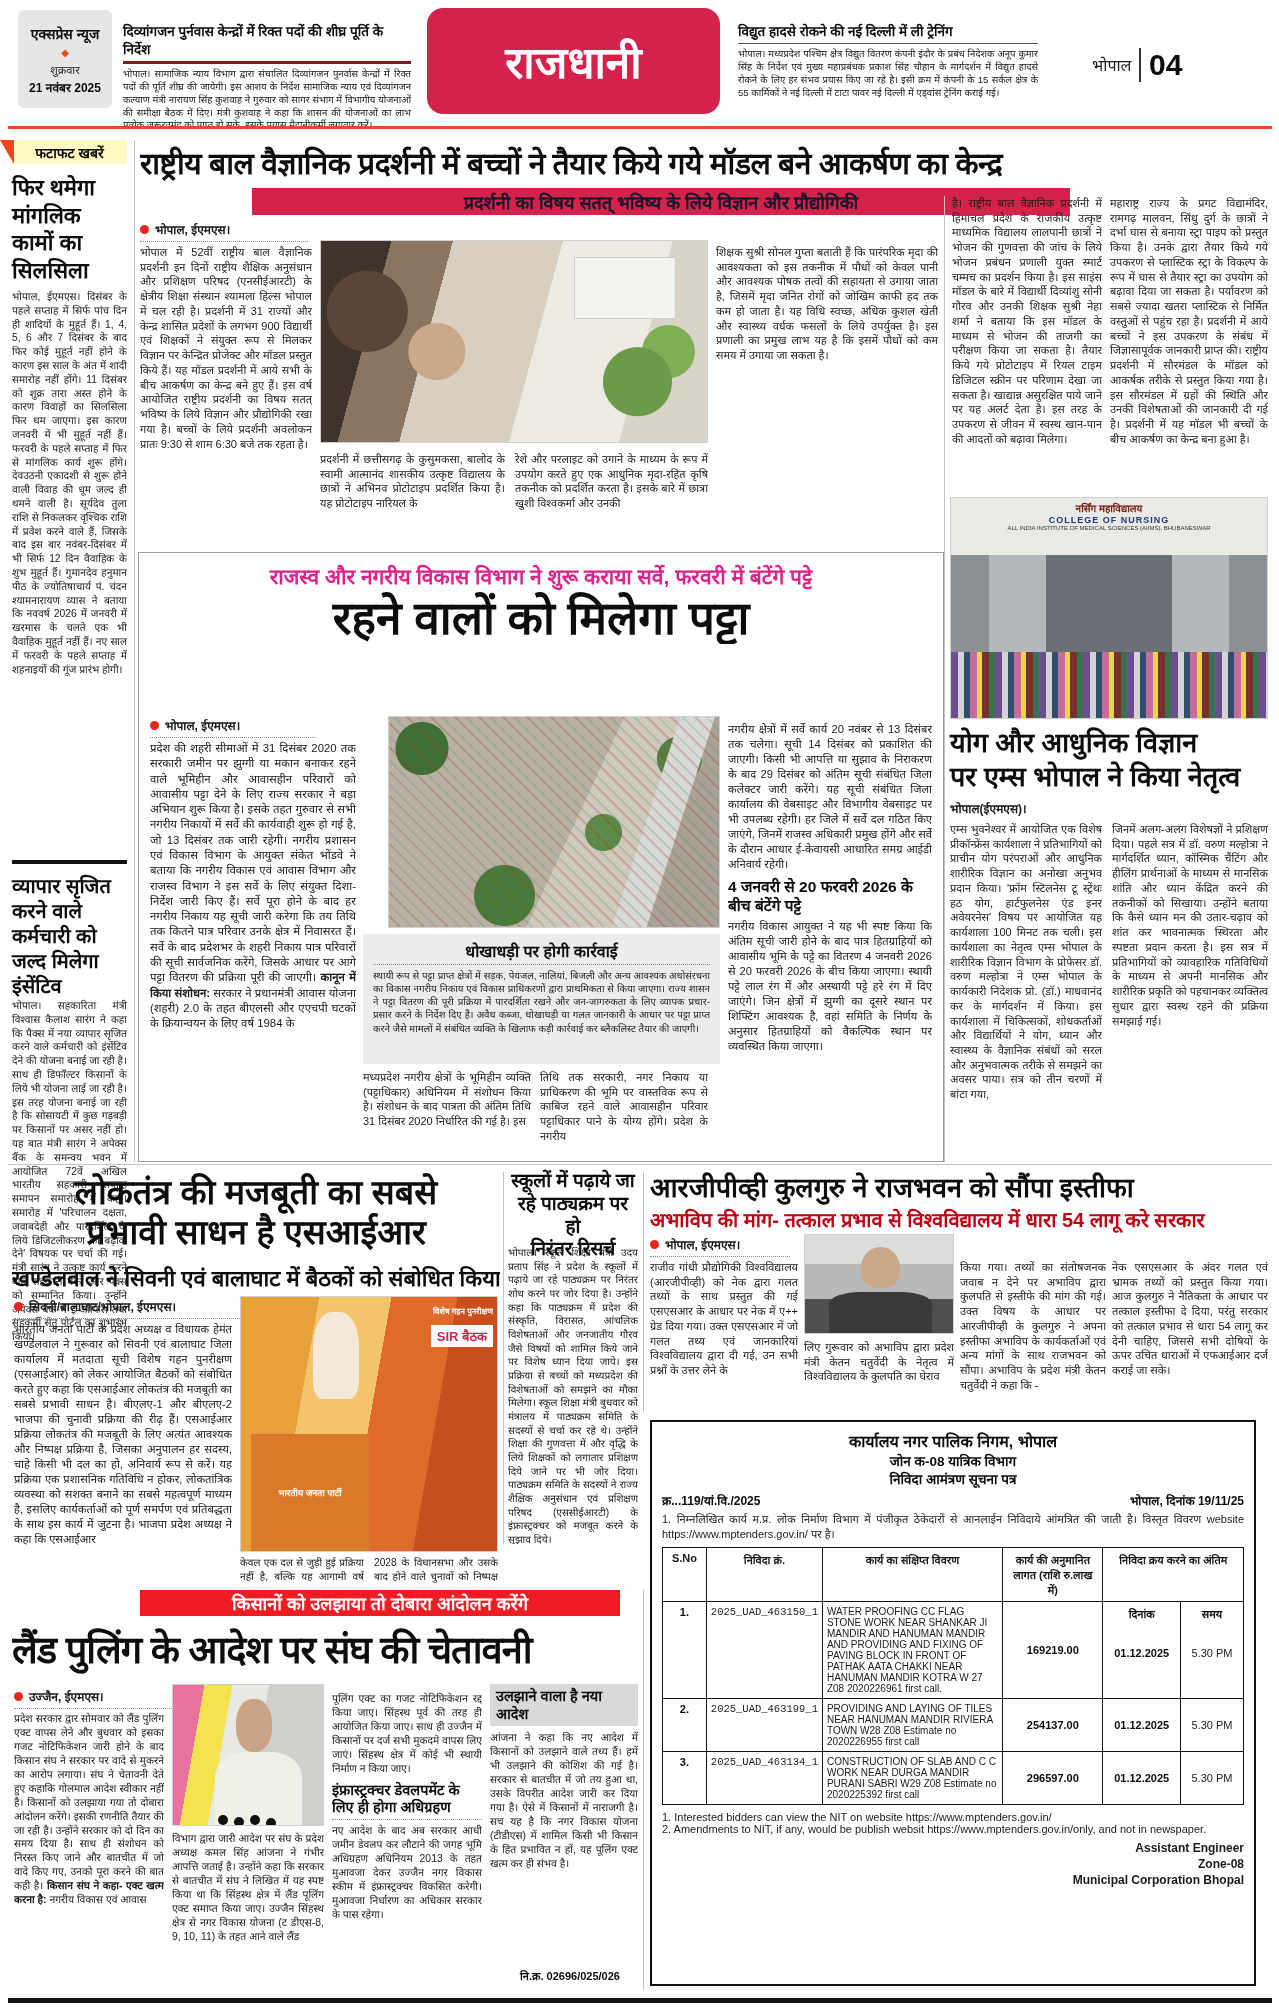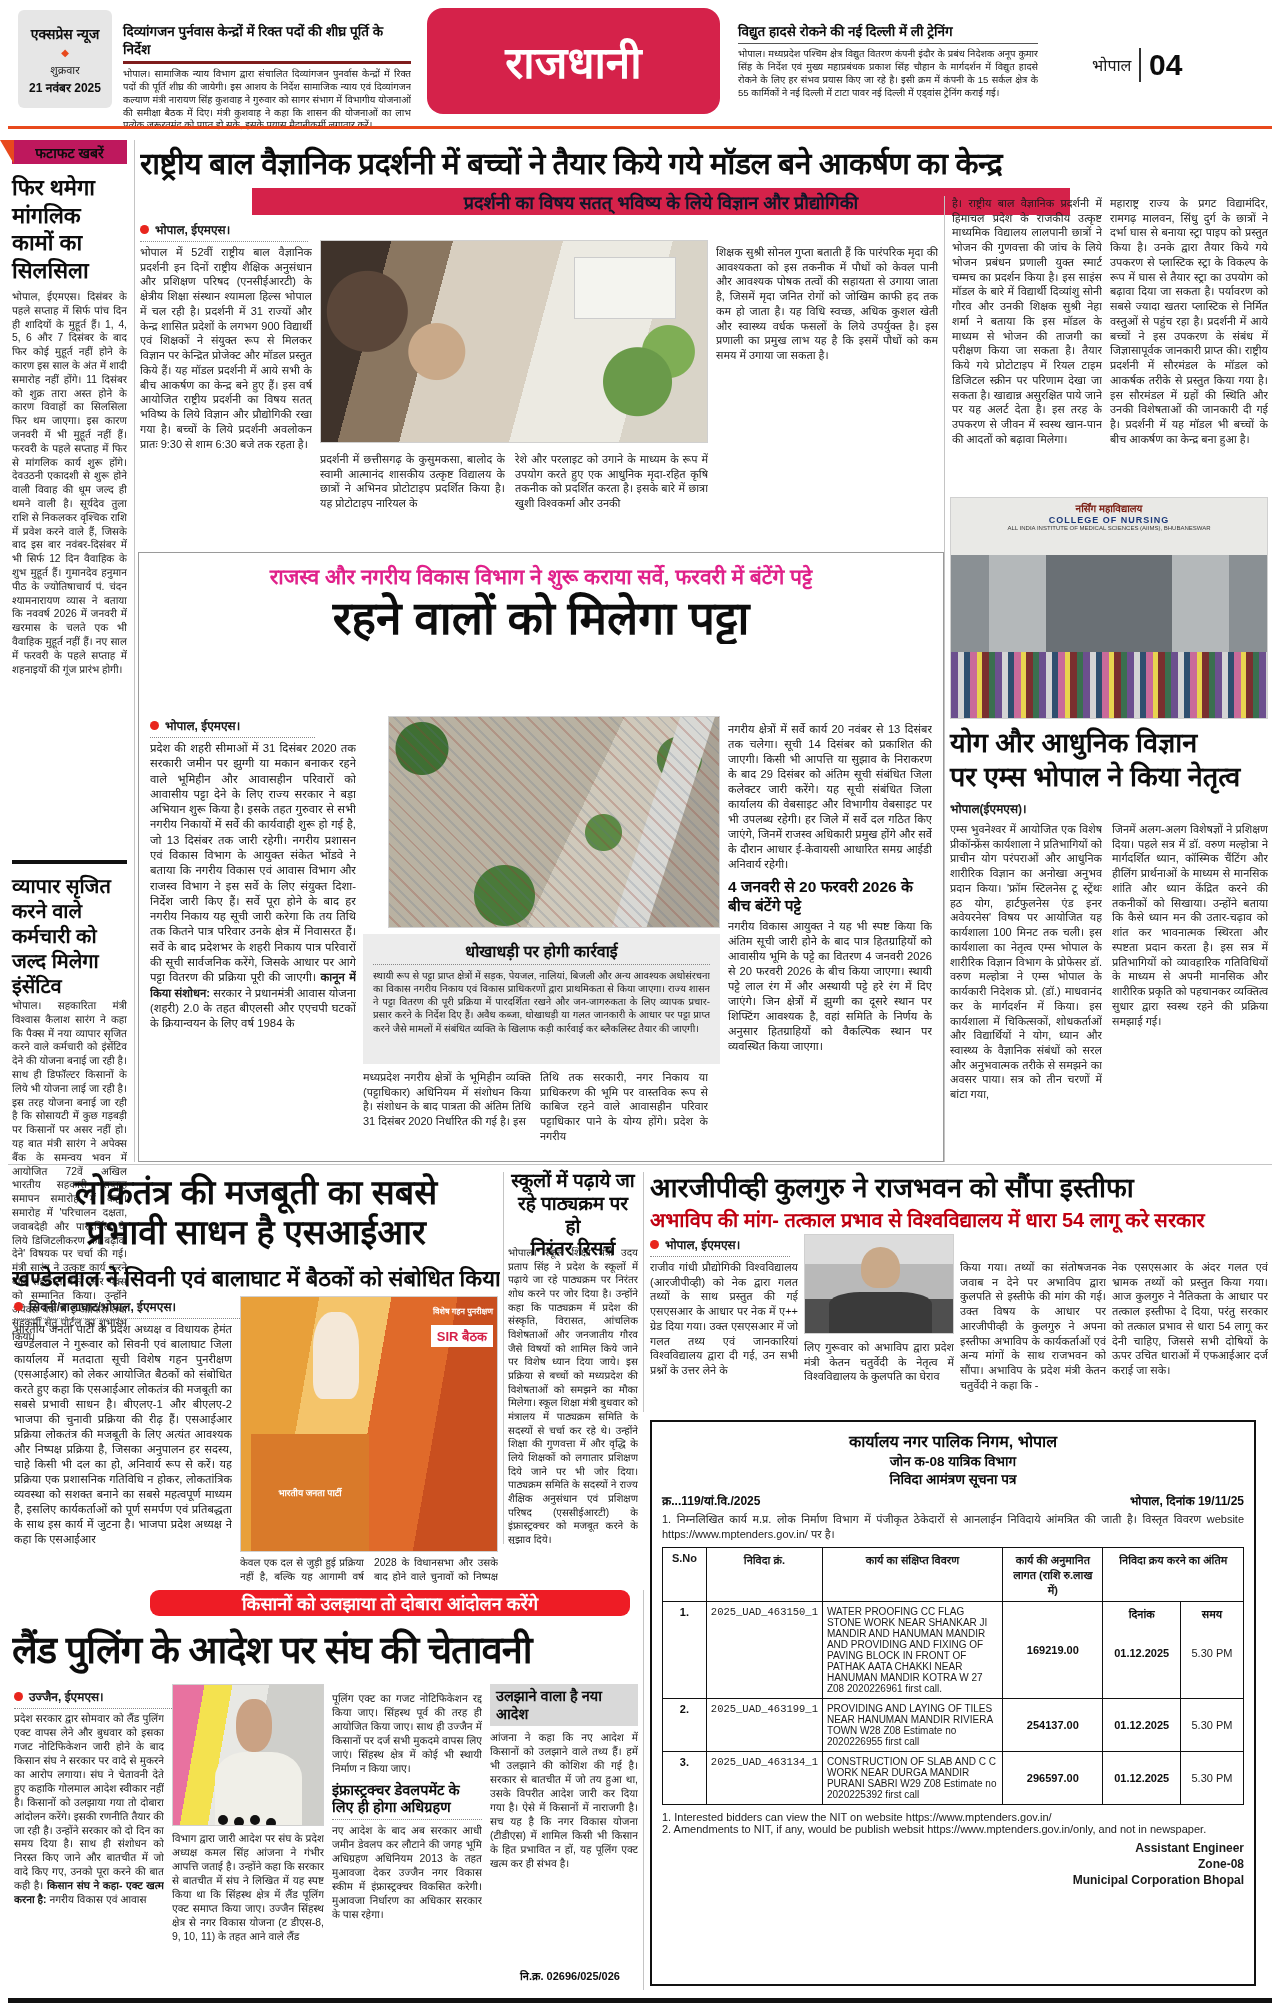--- a/index.html
+++ b/index.html
@@ -52,21 +52,21 @@
       <span style="display:inline-block;width:1.5px;height:34px;background:#333;"></span>
       <span class="hl" style="font-size:30px;">04</span>
     </div>
   </div>
 
   <div class="abs" style="left:8px;top:126px;width:1264px;height:3px;background:#e8491d;"></div>
 
   <div class="abs vline" style="left:134px;top:140px;height:1022px;"></div>
 
   <div class="abs" style="left:12px;top:140px;width:115px;">
-    <div style="position:relative;background:#be185d;height:24px;display:flex;align-items:center;justify-content:center;margin-bottom:10px;">
+    <div style="position:relative;background:#fef9c3;height:24px;display:flex;align-items:center;justify-content:center;margin-bottom:10px;">
       <span style="position:absolute;left:-12px;top:0;width:0;height:0;border-top:24px solid #e8491d;border-left:14px solid transparent;"></span>
       <span class="hl" style="font-size:14px;">फटाफट खबरें</span>
     </div>
     <div class="hl" style="font-size:22px;line-height:1.25;margin-bottom:6px;">फिर थमेगा मांगलिक कामों का सिलसिला</div>
     <div class="bt" style="font-size:10.3px;height:560px;">भोपाल, ईएमएस। दिसंबर के पहले सप्ताह में सिर्फ पांच दिन ही शादियों के मुहूर्त हैं। 1, 4, 5, 6 और 7 दिसंबर के बाद फिर कोई मुहूर्त नहीं होने के कारण इस साल के अंत में शादी समारोह नहीं होंगे। 11 दिसंबर को शुक्र तारा अस्त होने के कारण विवाहों का सिलसिला फिर थम जाएगा। इस कारण जनवरी में भी मुहूर्त नहीं हैं। फरवरी के पहले सप्ताह में फिर से मांगलिक कार्य शुरू होंगे। देवउठनी एकादशी से शुरू होने वाली विवाह की धूम जल्द ही थमने वाली है। सूर्यदेव तुला राशि से निकलकर वृश्चिक राशि में प्रवेश करने वाले हैं, जिसके बाद इस बार नवंबर-दिसंबर में भी सिर्फ 12 दिन वैवाहिक के शुभ मुहूर्त हैं। गुमानदेव हनुमान पीठ के ज्योतिषाचार्य पं. चंदन श्यामनारायण व्यास ने बताया कि नववर्ष 2026 में जनवरी में खरमास के चलते एक भी वैवाहिक मुहूर्त नहीं हैं। नए साल में फरवरी के पहले सप्ताह में शहनाइयों की गूंज प्रारंभ होगी।</div>
     <div style="width:115px;height:4px;background:#111;margin:10px 0;"></div>
     <div class="hl" style="font-size:20px;line-height:1.25;margin-bottom:0;">व्यापार सृजित करने वाले कर्मचारी को जल्द मिलेगा इंसेंटिव</div>
     <div class="bt" style="font-size:10.3px;height:400px;">भोपाल। सहकारिता मंत्री विश्वास कैलाश सारंग ने कहा कि पैक्स में नया व्यापार सृजित करने वाले कर्मचारी को इंसेंटिव देने की योजना बनाई जा रही है। साथ ही डिफॉल्टर किसानों के लिये भी योजना लाई जा रही है। इस तरह योजना बनाई जा रही है कि सोसायटी में कुछ गड़बड़ी पर किसानों पर असर नहीं हो। यह बात मंत्री सारंग ने अपेक्स बैंक के समन्वय भवन में आयोजित 72वें अखिल भारतीय सहकारी सप्ताह समापन समारोह में कही। समारोह में 'परिचालन दक्षता, जवाबदेही और पारदर्शिता के लिये डिजिटलीकरण को बढ़ावा देने' विषयक पर चर्चा की गई। मंत्री सारंग ने उत्कृष्ट कार्य करने वाले सहकारी बैंकों और पैक्स को सम्मानित किया। उन्होंने अपेक्स बैंक में ई-ऑफिस तथा सहकर्मी सेतु पोर्टल का शुभारंभ किया।</div>
   </div>
 
@@ -278,21 +278,21 @@
     <div style="font-size:11px;margin-top:6px;">1. Interested bidders can view the NIT on website https://www.mptenders.gov.in/</div>
     <div style="font-size:11px;">2. Amendments to NIT, if any, would be publish websit https://www.mptenders.gov.in/only, and not in newspaper.</div>
     <div style="text-align:right;margin-top:6px;font-weight:bold;font-size:12px;line-height:1.3;">
       <div>Assistant Engineer</div>
       <div>Zone-08</div>
       <div>Municipal Corporation Bhopal</div>
     </div>
   </div>
   <div class="abs hl" style="left:520px;top:1968px;font-size:11px;">नि.क्र. 02696/025/026</div>
 
-  <div class="abs kicker-bar" style="left:150px;top:1590px;width:480px;height:26px;display:flex;align-items:center;justify-content:center;border-radius:9px;">
+  <div class="abs kicker-bar" style="left:140px;top:1590px;width:480px;height:26px;display:flex;align-items:center;justify-content:center;">
     <span style="font-size:18px;">किसानों को उलझाया तो दोबारा आंदोलन करेंगे</span>
   </div>
 
   <div class="abs hl nowrap" style="left:12px;top:1622px;width:626px;font-size:38px;letter-spacing:-1px;">लैंड पुलिंग के आदेश पर संघ की चेतावनी</div>
 
   <div class="abs byline" style="left:14px;top:1688px;width:160px;">
     <span class="dot"></span>
     <span>उज्जैन, ईएमएस।</span>
   </div>
 

